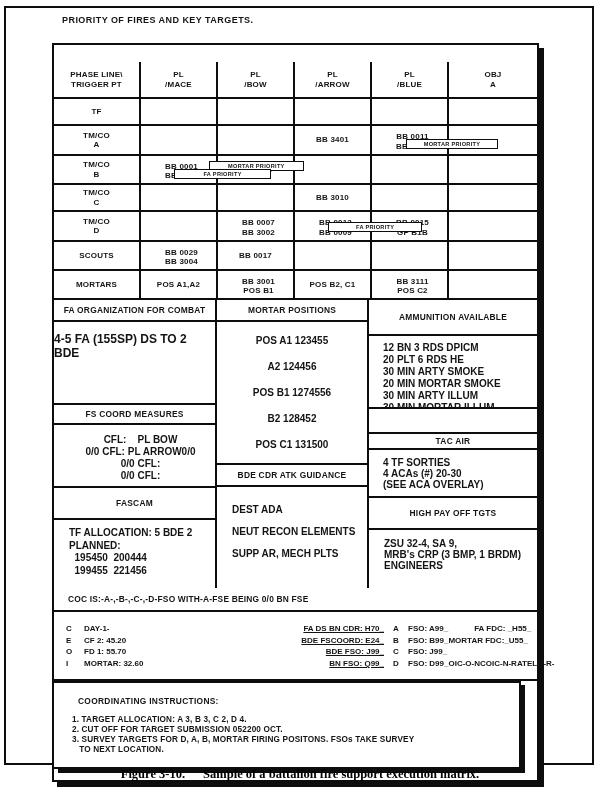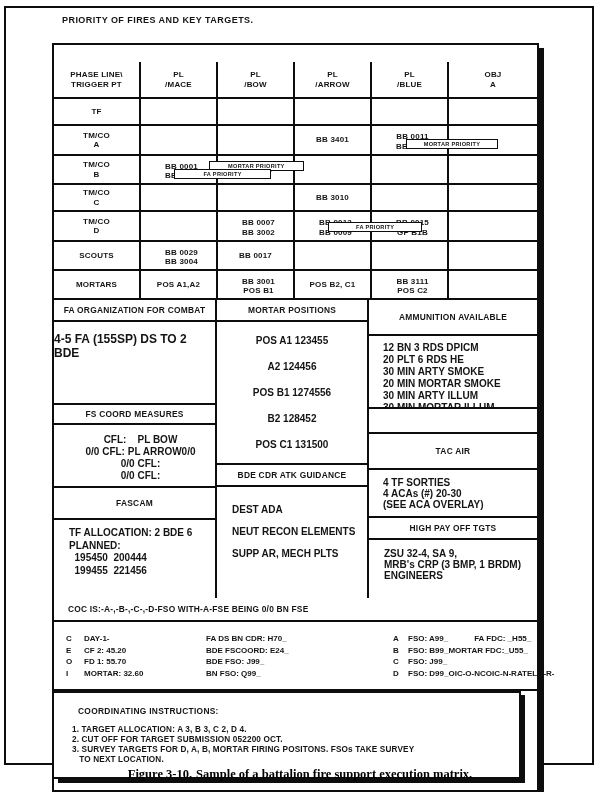--- a/index.html
+++ b/index.html
@@ -46,35 +46,35 @@
   .ammo-c{padding:6px 0 0 14px;line-height:12px;}
   .taca{padding:7px 0 0 14px;line-height:11px;}
   .hpt-c{padding:8px 0 0 8px;line-height:11px;}
 
   
   .coc{height:24px;display:flex;align-items:center;padding-left:14px;font-size:8.4px;
         border-bottom:2px solid #0d0d0d;box-sizing:border-box;letter-spacing:.2px;}
   .coei{height:69px;border-bottom:2px solid #0d0d0d;box-sizing:border-box;
         padding:11px 0 0 12px;font-size:8px;}
   .coei-row{display:grid;grid-template-columns:18px 122px 178px 24px 1fr;line-height:11.5px;}
-  .coei-row .role{text-align:left;}
+  .coei-row .role{text-align:right;text-decoration:underline;}
   .coei-row .id{text-align:center;}
   .coei-row .extra{margin-left:26px;}
   .coei-row span{white-space:pre;}
 
   
   .instr-wrap{height:99px;position:relative;box-sizing:border-box;}
   .instr-box{margin:0 16px 0 0;height:88px;border:2px solid #0d0d0d;border-left:none;
         box-shadow:4px 4px 0 0 #0d0d0d;box-sizing:border-box;background:#fff;}
   .instr-head{padding:13px 0 0 24px;font-size:8.4px;letter-spacing:.3px;}
   .instr-lines{padding:9px 12px 0 18px;line-height:10px;font-size:8.2px;letter-spacing:.15px;}
 
   .caption{position:absolute;left:0;top:767px;width:600px;text-align:center;
         font-family:"Liberation Serif",serif;font-weight:700;font-size:12.5px;color:#000;}
-  .caption span{margin:0 2px;}
+  .caption span{margin:0 9px;}
 </style>
 </head>
 <body>
 
 <div class="page">
   <div class="page-border"></div>
   <div class="doc-title">PRIORITY OF FIRES AND KEY TARGETS.</div>
 
   <div class="matrix">
     <div class="mhead">
@@ -228,21 +228,21 @@
           </div>
         <div class="box hdr" style="height:20px">FS COORD MEASURES</div>
         <div class="box lines cfl" style="height:63px">
             <div>CFL:    PL BOW</div>
             <div>0/0 CFL: PL ARROW0/0</div>
             <div>0/0 CFL:</div>
             <div>0/0 CFL:</div>
           </div>
         <div class="box hdr" style="height:32px">FASCAM</div>
         <div class="box last lines fascam-c" style="height:58px">
-            <div>TF ALLOCATION: 2 BDE 6</div>
+            <div>TF ALLOCATION: 5 BDE 2</div>
             <div>PLANNED:</div>
             <div>  195450  200444</div>
             <div>  199455  221456</div>
           </div>
       </div>
       <div class="mcol">
         <div class="box hdr" style="height:22px">MORTAR POSITIONS</div>
         <div class="box lines mortpos" style="height:143px">
             <div>POS A1 123455</div>
             <div>A2 124456</div>
@@ -262,27 +262,27 @@
         <div class="box hdr" style="height:36px">AMMUNITION AVAILABLE</div>
         <div class="box lines ammo-c" style="height:73px">
             <div>12 BN 3 RDS DPICM</div>
             <div>20 PLT 6 RDS HE</div>
             <div>30 MIN ARTY SMOKE</div>
             <div>20 MIN MORTAR SMOKE</div>
             <div>30 MIN ARTY ILLUM</div>
             <div>30 MIN MORTAR ILLUM</div>
           </div>
         <div class="box" style="height:25px"></div>
-        <div class="box hdr" style="height:36px">TAC AIR</div>
+        <div class="box hdr" style="height:16px">TAC AIR</div>
         <div class="box lines taca" style="height:48px">
             <div>4 TF SORTIES</div>
             <div>4 ACAs (#) 20-30</div>
             <div>(SEE ACA OVERLAY)</div>
           </div>
-        <div class="box hdr" style="height:22px">HIGH PAY OFF TGTS</div>
+        <div class="box hdr" style="height:32px">HIGH PAY OFF TGTS</div>
         <div class="box last lines hpt-c" style="height:58px">
             <div>ZSU 32-4, SA 9,</div>
             <div>MRB's CRP (3 BMP, 1 BRDM)</div>
             <div>ENGINEERS</div>
           </div>
       </div>
     </div>
 
     <div class="coc">
         <span>COC IS:-A-,-B-,-C-,-D-FSO WITH-A-FSE BEING 0/0 BN FSE</span>

